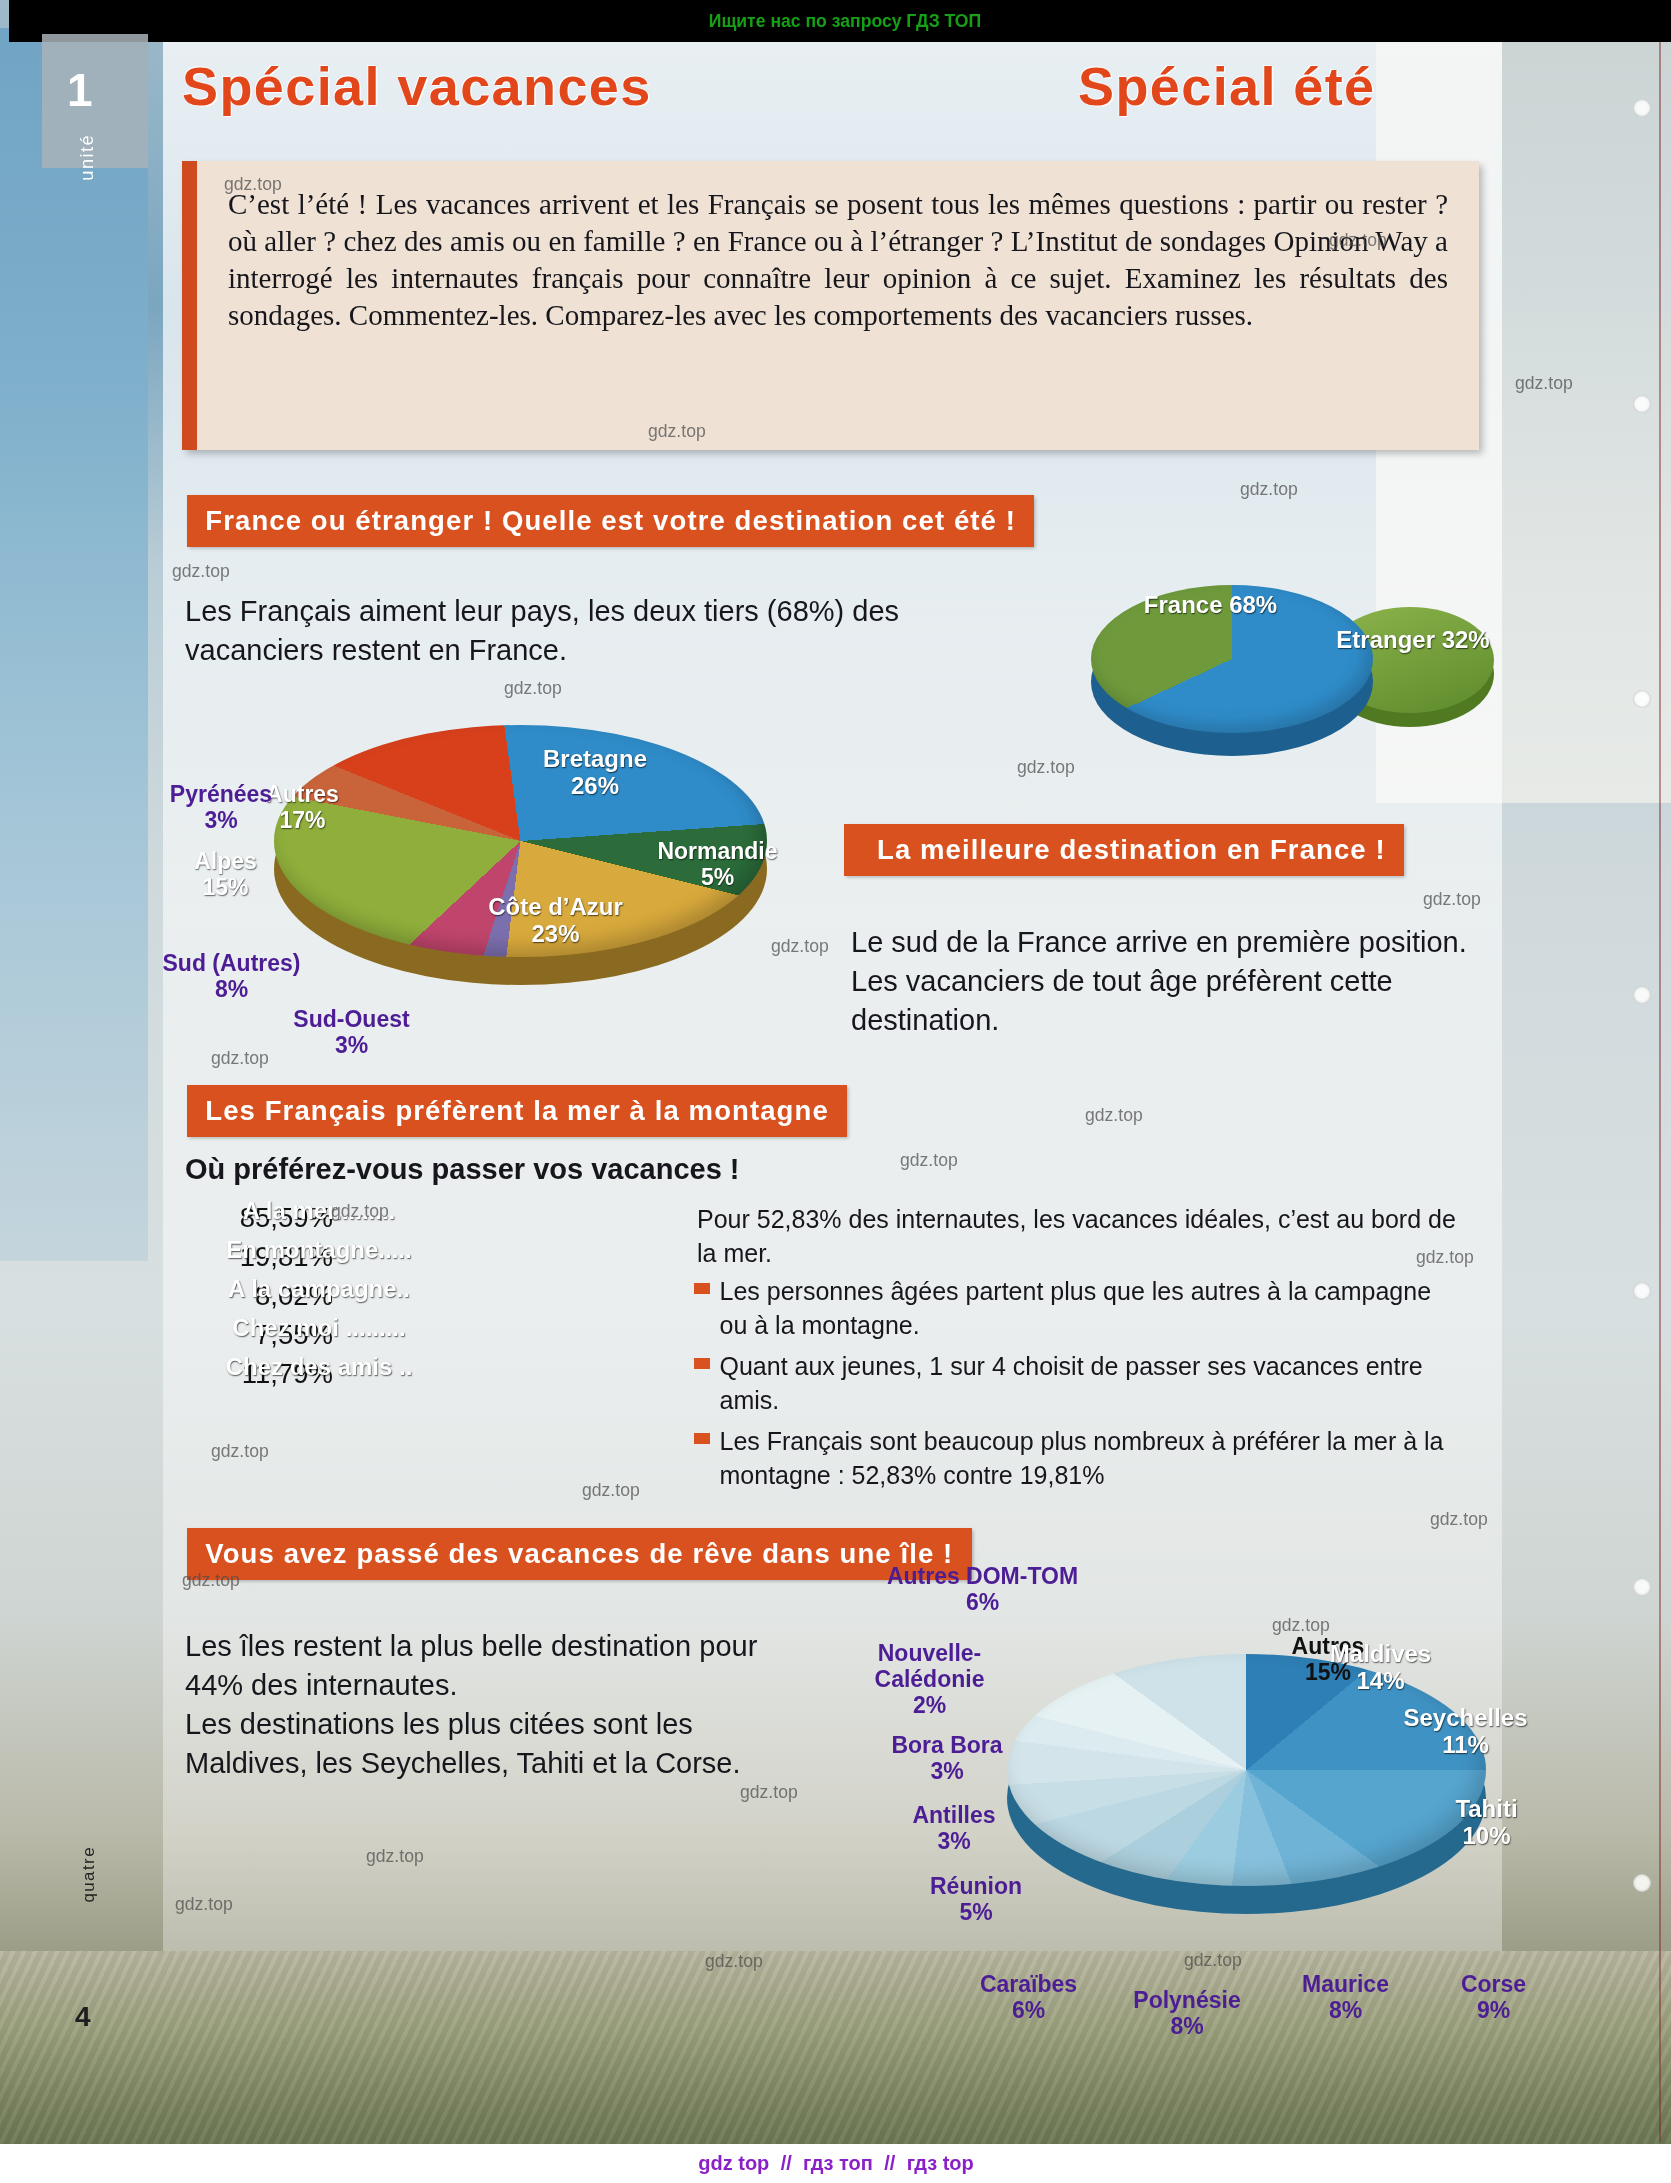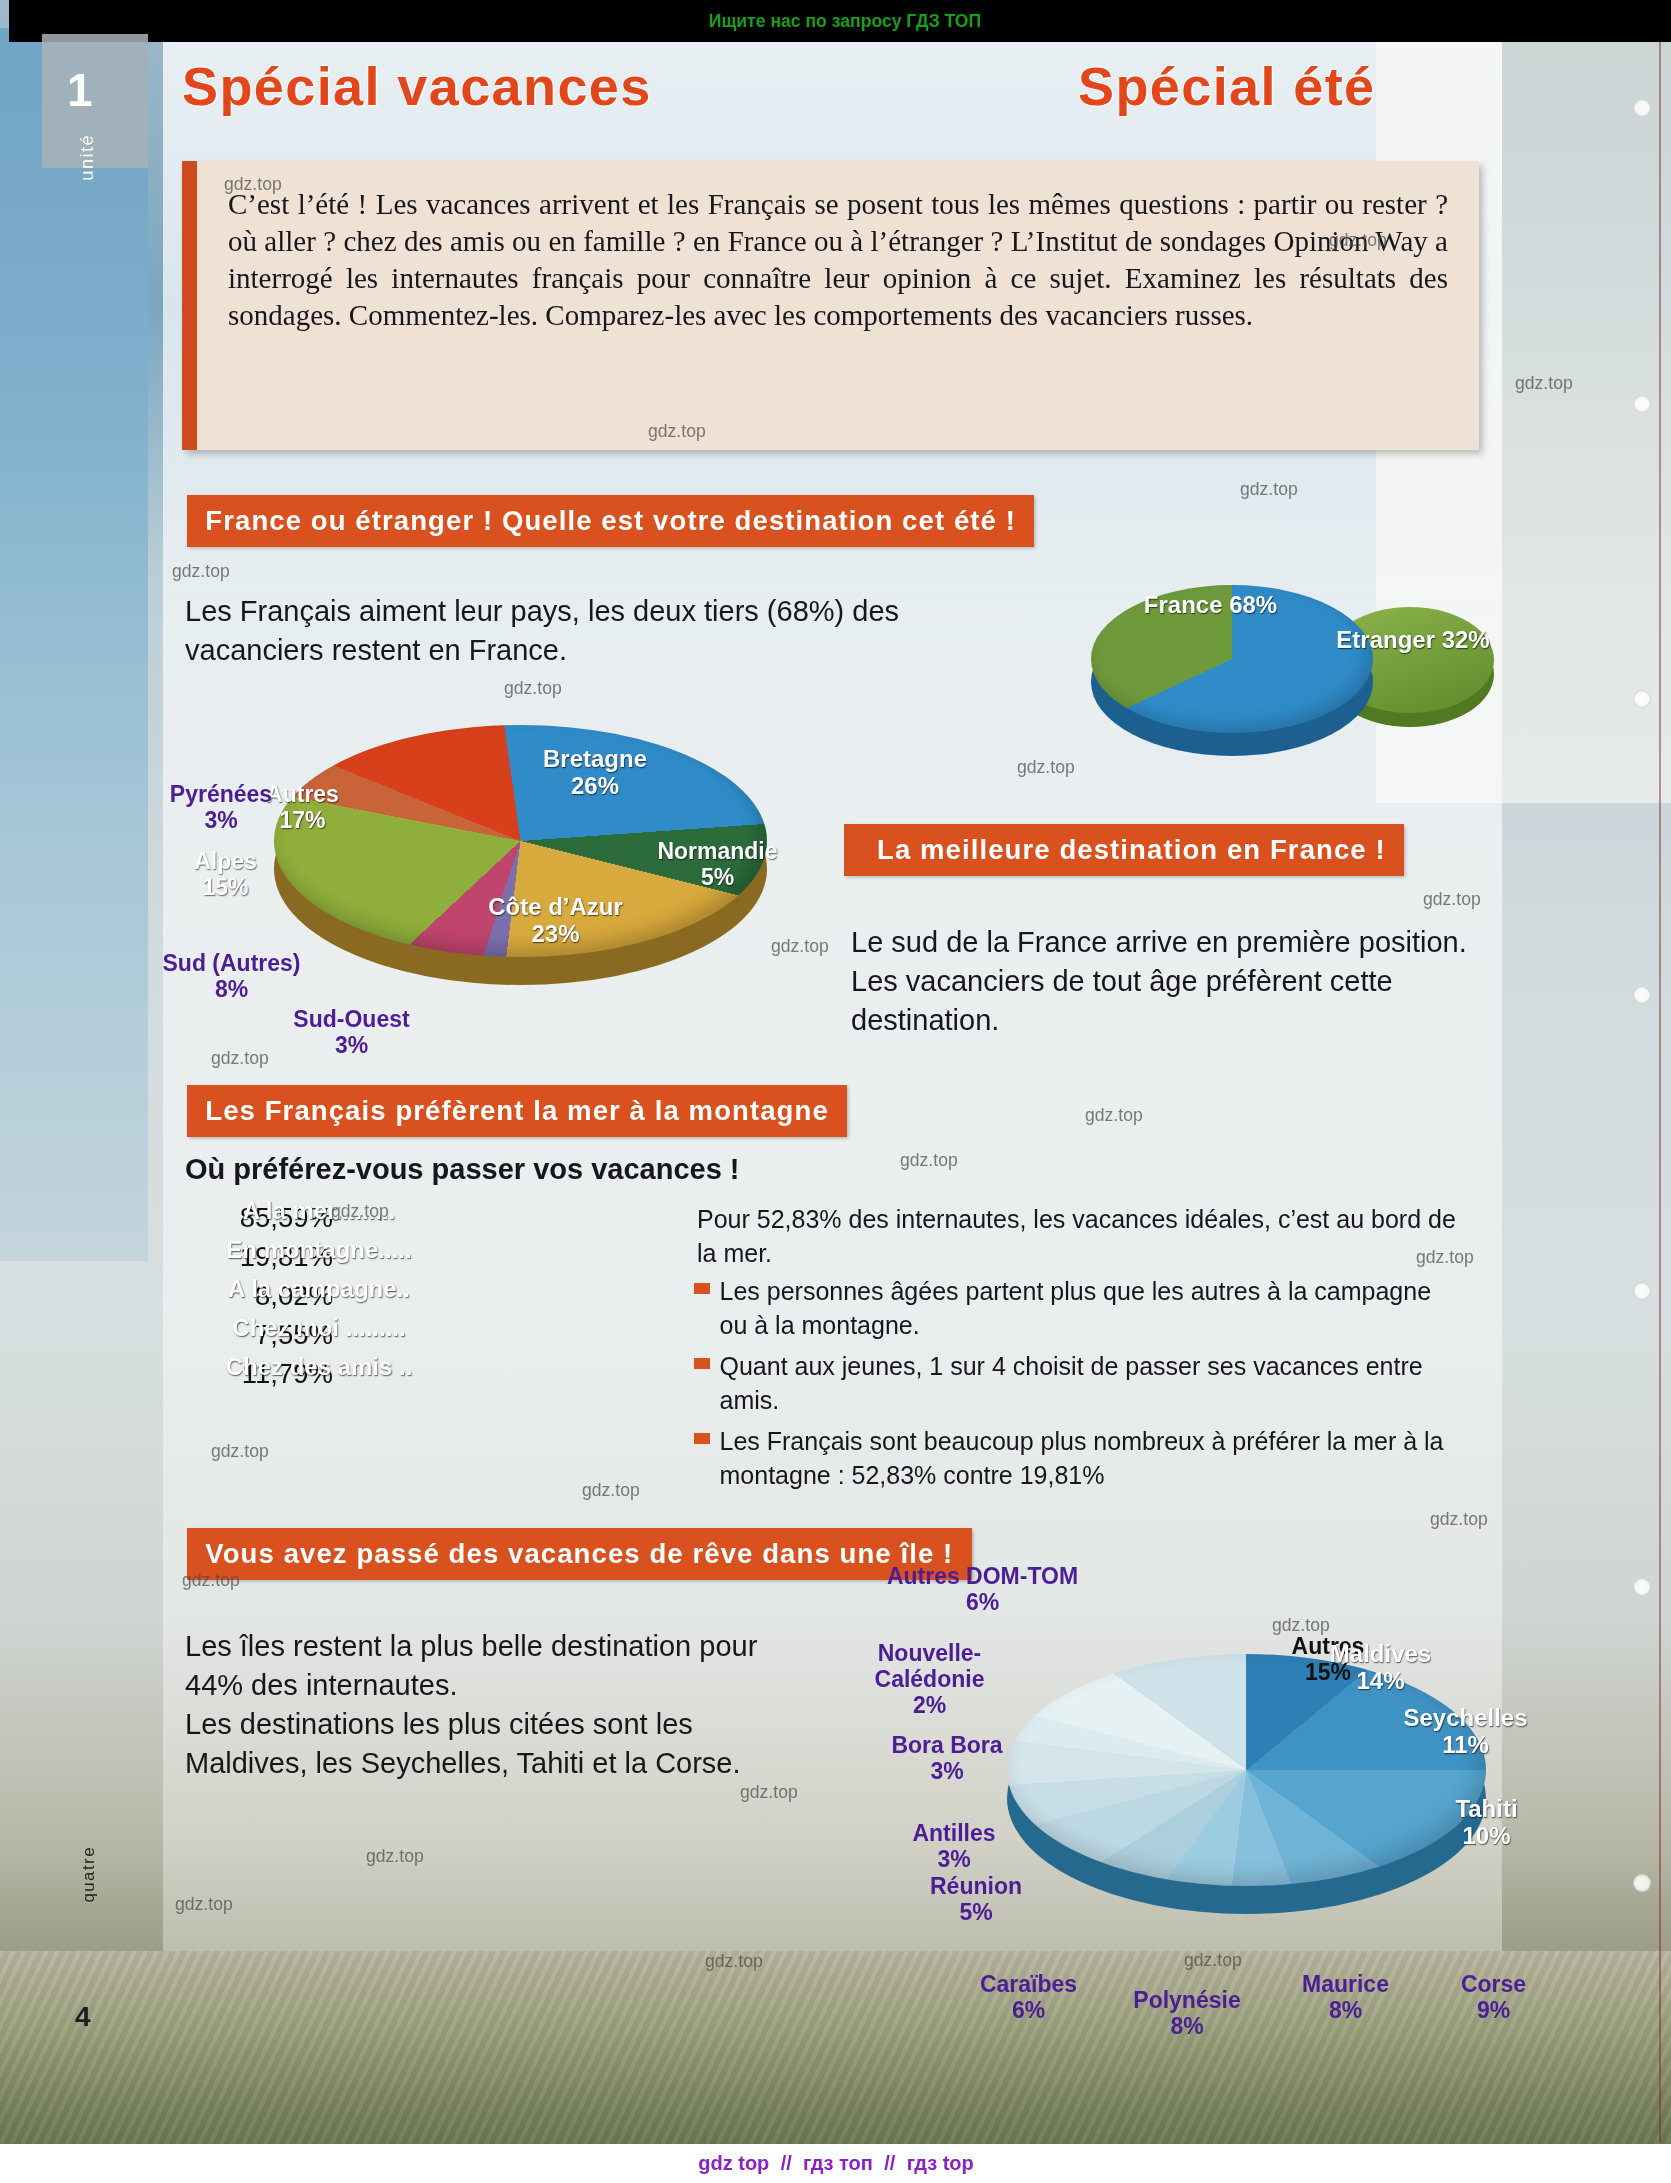--- a/index.html
+++ b/index.html
@@ -225,21 +225,21 @@
         #d3e4ea 266.4deg 277.2deg,
         #dcebef 277.2deg 284.4deg,
         #e6f1f4 284.4deg 306deg,
         #cfe2e9 306deg 360deg);
       box-shadow:inset -7px -8.5px 20px rgba(0,0,0,.16);"></div>
   </div>
   <div class="lblk" style="left:268px;top:14px;width:176px;color:#111;">Autres<br>15%</div>
   <div class="lblk" style="left:-113px;top:-56px;width:247px;">Autres DOM-TOM<br>6%</div>
   <div class="lblk" style="left:-141px;top:21px;width:197px;">Nouvelle-<br>Calédonie<br>2%</div>
   <div class="lblk" style="left:-113px;top:113px;width:176px;">Bora Bora<br>3%</div>
-  <div class="lblk" style="left:-99px;top:183px;width:162px;margin-top:18px;">Antilles<br>3%</div>
+  <div class="lblk" style="left:-99px;top:183px;width:162px;">Antilles<br>3%</div>
   <div class="lblk" style="left:-77px;top:254px;width:162px;">Réunion<br>5%</div>
   <div class="lblk" style="left:-28px;top:352px;width:169px;">Caraïbes<br>6%</div>
   <div class="lblk" style="left:127px;top:368px;width:176px;">Polynésie<br>8%</div>
   <div class="lblk" style="left:289px;top:352px;width:169px;">Maurice<br>8%</div>
   <div class="lblk" style="left:444px;top:352px;width:155px;">Corse<br>9%</div>
   <div class="lbl" style="left:317px;top:21px;width:183px;">Maldives<br>14%</div>
   <div class="lbl" style="left:395px;top:85px;width:197px;">Seychelles<br>11%</div>
   <div class="lbl" style="left:437px;top:176px;width:155px;">Tahiti<br>10%</div>
 </div>
 

